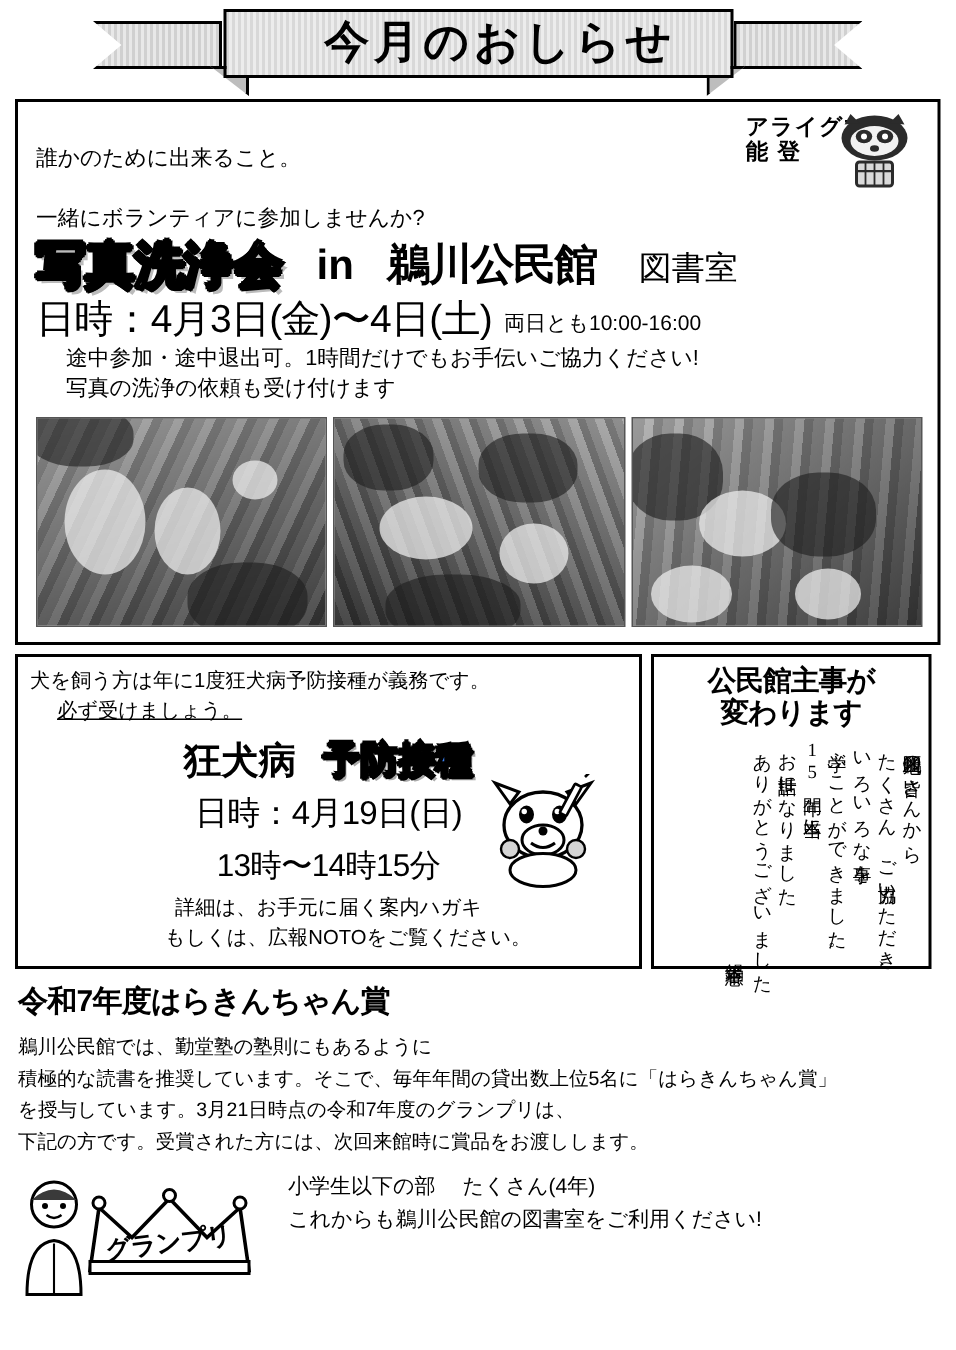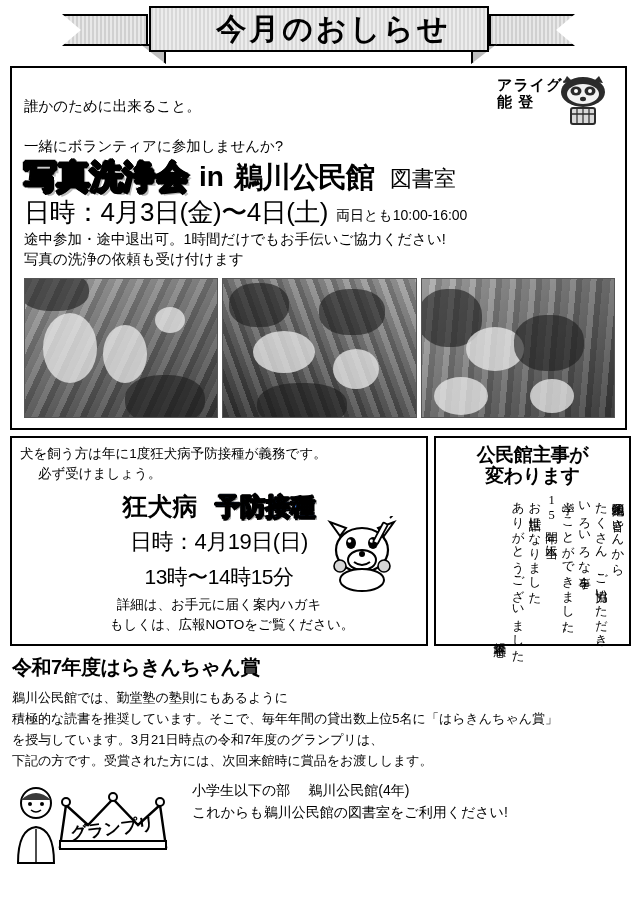--- a/index.html
+++ b/index.html
@@ -29,21 +29,21 @@
   .ribbon {
     position: absolute;
     left: 50%;
     transform: translateX(-50%);
     top: 2px;
     width: 340px;
     height: 46px;
     background: repeating-linear-gradient(90deg,#d8d8d8 0 2px,#ececec 2px 4px);
     border: 2px solid #000;
     display: flex;
-    align-items: flex-end;
+    align-items: flex-start;
     justify-content: center;
     padding-left: 30px;
   }
   .ribbon-title {
     font-size: 30px;
     font-weight: bold;
     letter-spacing: 3px;
     font-family: "DejaVu Sans", "Liberation Sans", sans-serif;
   }
   .ribbon-tail {
@@ -95,21 +95,21 @@
   }
   .raccoon {
     position: absolute;
     right: 0; top: -2px;
     width: 60px; height: 52px;
   }
 
   .title-line {
     display: flex;
     align-items: flex-end;
-    gap: 10px;
+    gap: 22px;
     margin: 4px 0 2px 0;
   }
   .outline-title {
     font-size: 33px;
     font-weight: bold;
     letter-spacing: 0px;
     color: #fff;
     -webkit-text-stroke: 1.6px #000;
     text-shadow:
        2px 0 0 #000, -2px 0 0 #000, 0 2px 0 #000, 0 -2px 0 #000,
@@ -152,21 +152,21 @@
   .datetime-sub {
     font-size: 14px;
     line-height: 1.1;
     padding-bottom: 2px;
     white-space: nowrap;
   }
   .notes {
     font-size: 14.5px;
     line-height: 1.4;
   }
-  .notes div { white-space: nowrap; }
+  .notes div { white-space: nowrap; margin-left: 20px; }
 
   
   .photos {
     display: flex;
     gap: 4px;
     margin: 8px 0 0 0;
   }
   .photo {
     flex: 1;
     height: 140px;
@@ -195,34 +195,34 @@
   .dark {
     position: absolute;
     background: rgba(30,30,30,0.62);
     border-radius: 45%;
   }
 
   
   .mid-row {
     display: flex;
     gap: 6px;
-    margin: 6px 6px 0 10px;
+    margin: 6px 16px 0 10px;
     align-items: stretch;
   }
   .rabies-box {
     flex: 0 0 418px;
     border: 2px solid #000;
     padding: 6px 8px 8px 8px;
     position: relative;
   }
   .rabies-top {
     font-size: 13.5px;
     line-height: 1.5;
   }
-  .rabies-top .indent { padding-left: 18px; }
+  .rabies-top .indent { padding-left: 18px; text-decoration: underline; }
   .rabies-title {
     display: flex;
     align-items: center;
     justify-content: center;
     gap: 18px;
     margin: 6px 0 2px 0;
   }
   .rabies-title .k1 {
     font-size: 25px; font-weight: bold; letter-spacing: 0px;
   }
@@ -513,20 +513,20 @@
           <path d="M6 56 L12 14 L34 34 L59 8 L84 34 L106 14 L112 56 Z" fill="#ffffff" stroke="#000" stroke-width="2.4"></path>
           <circle cx="12" cy="11" r="4" fill="#fff" stroke="#000" stroke-width="2"></circle>
           <circle cx="59" cy="6" r="4" fill="#fff" stroke="#000" stroke-width="2"></circle>
           <circle cx="106" cy="11" r="4" fill="#fff" stroke="#000" stroke-width="2"></circle>
           <rect x="6" y="50" width="106" height="8" fill="#fff" stroke="#000" stroke-width="2"></rect>
         </svg>
         <div class="crown-label">グランプリ</div>
       </div>
       <div class="award-right">
         <div>
-          <span>小学生以下の部</span><span class="gap"></span><span>鵜川公民館(4年)</span>
+          <span>小学生以下の部</span><span class="gap"></span><span>たくさん(4年)</span>
         </div>
         <div>これからも鵜川公民館の図書室をご利用ください!</div>
       </div>
     </div>
   </div>
 
 </div>
 
 </body></html>

